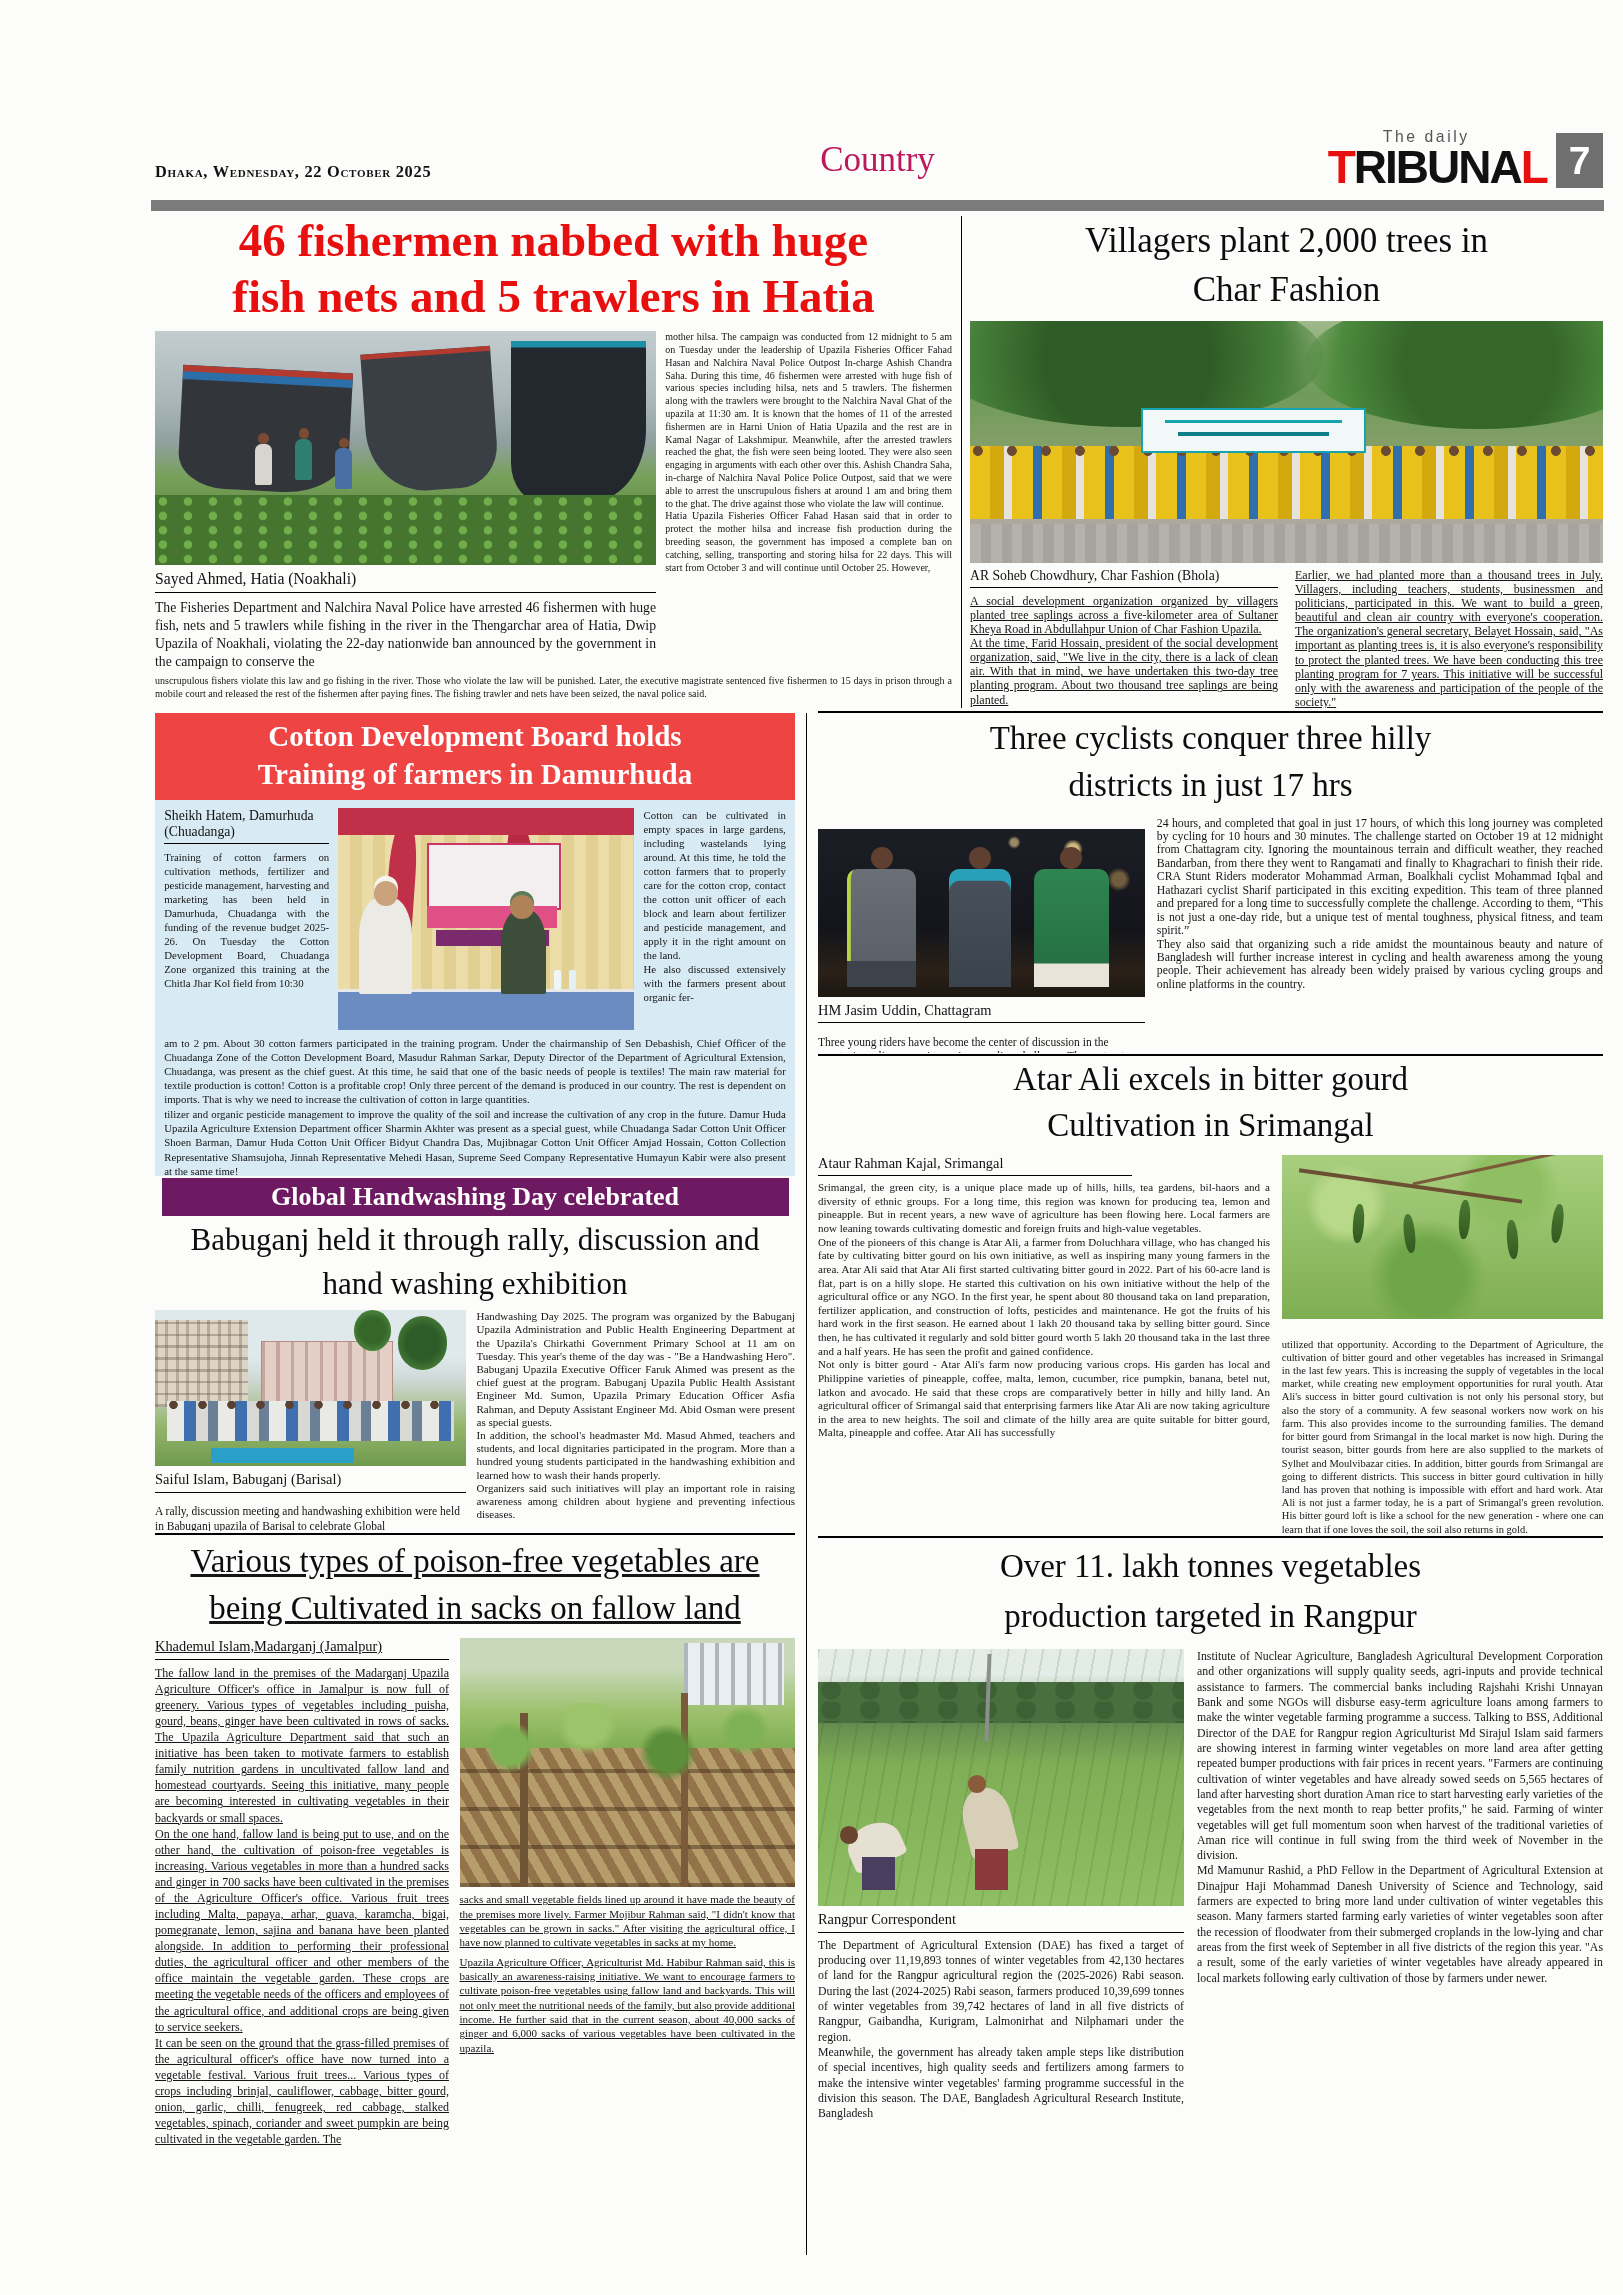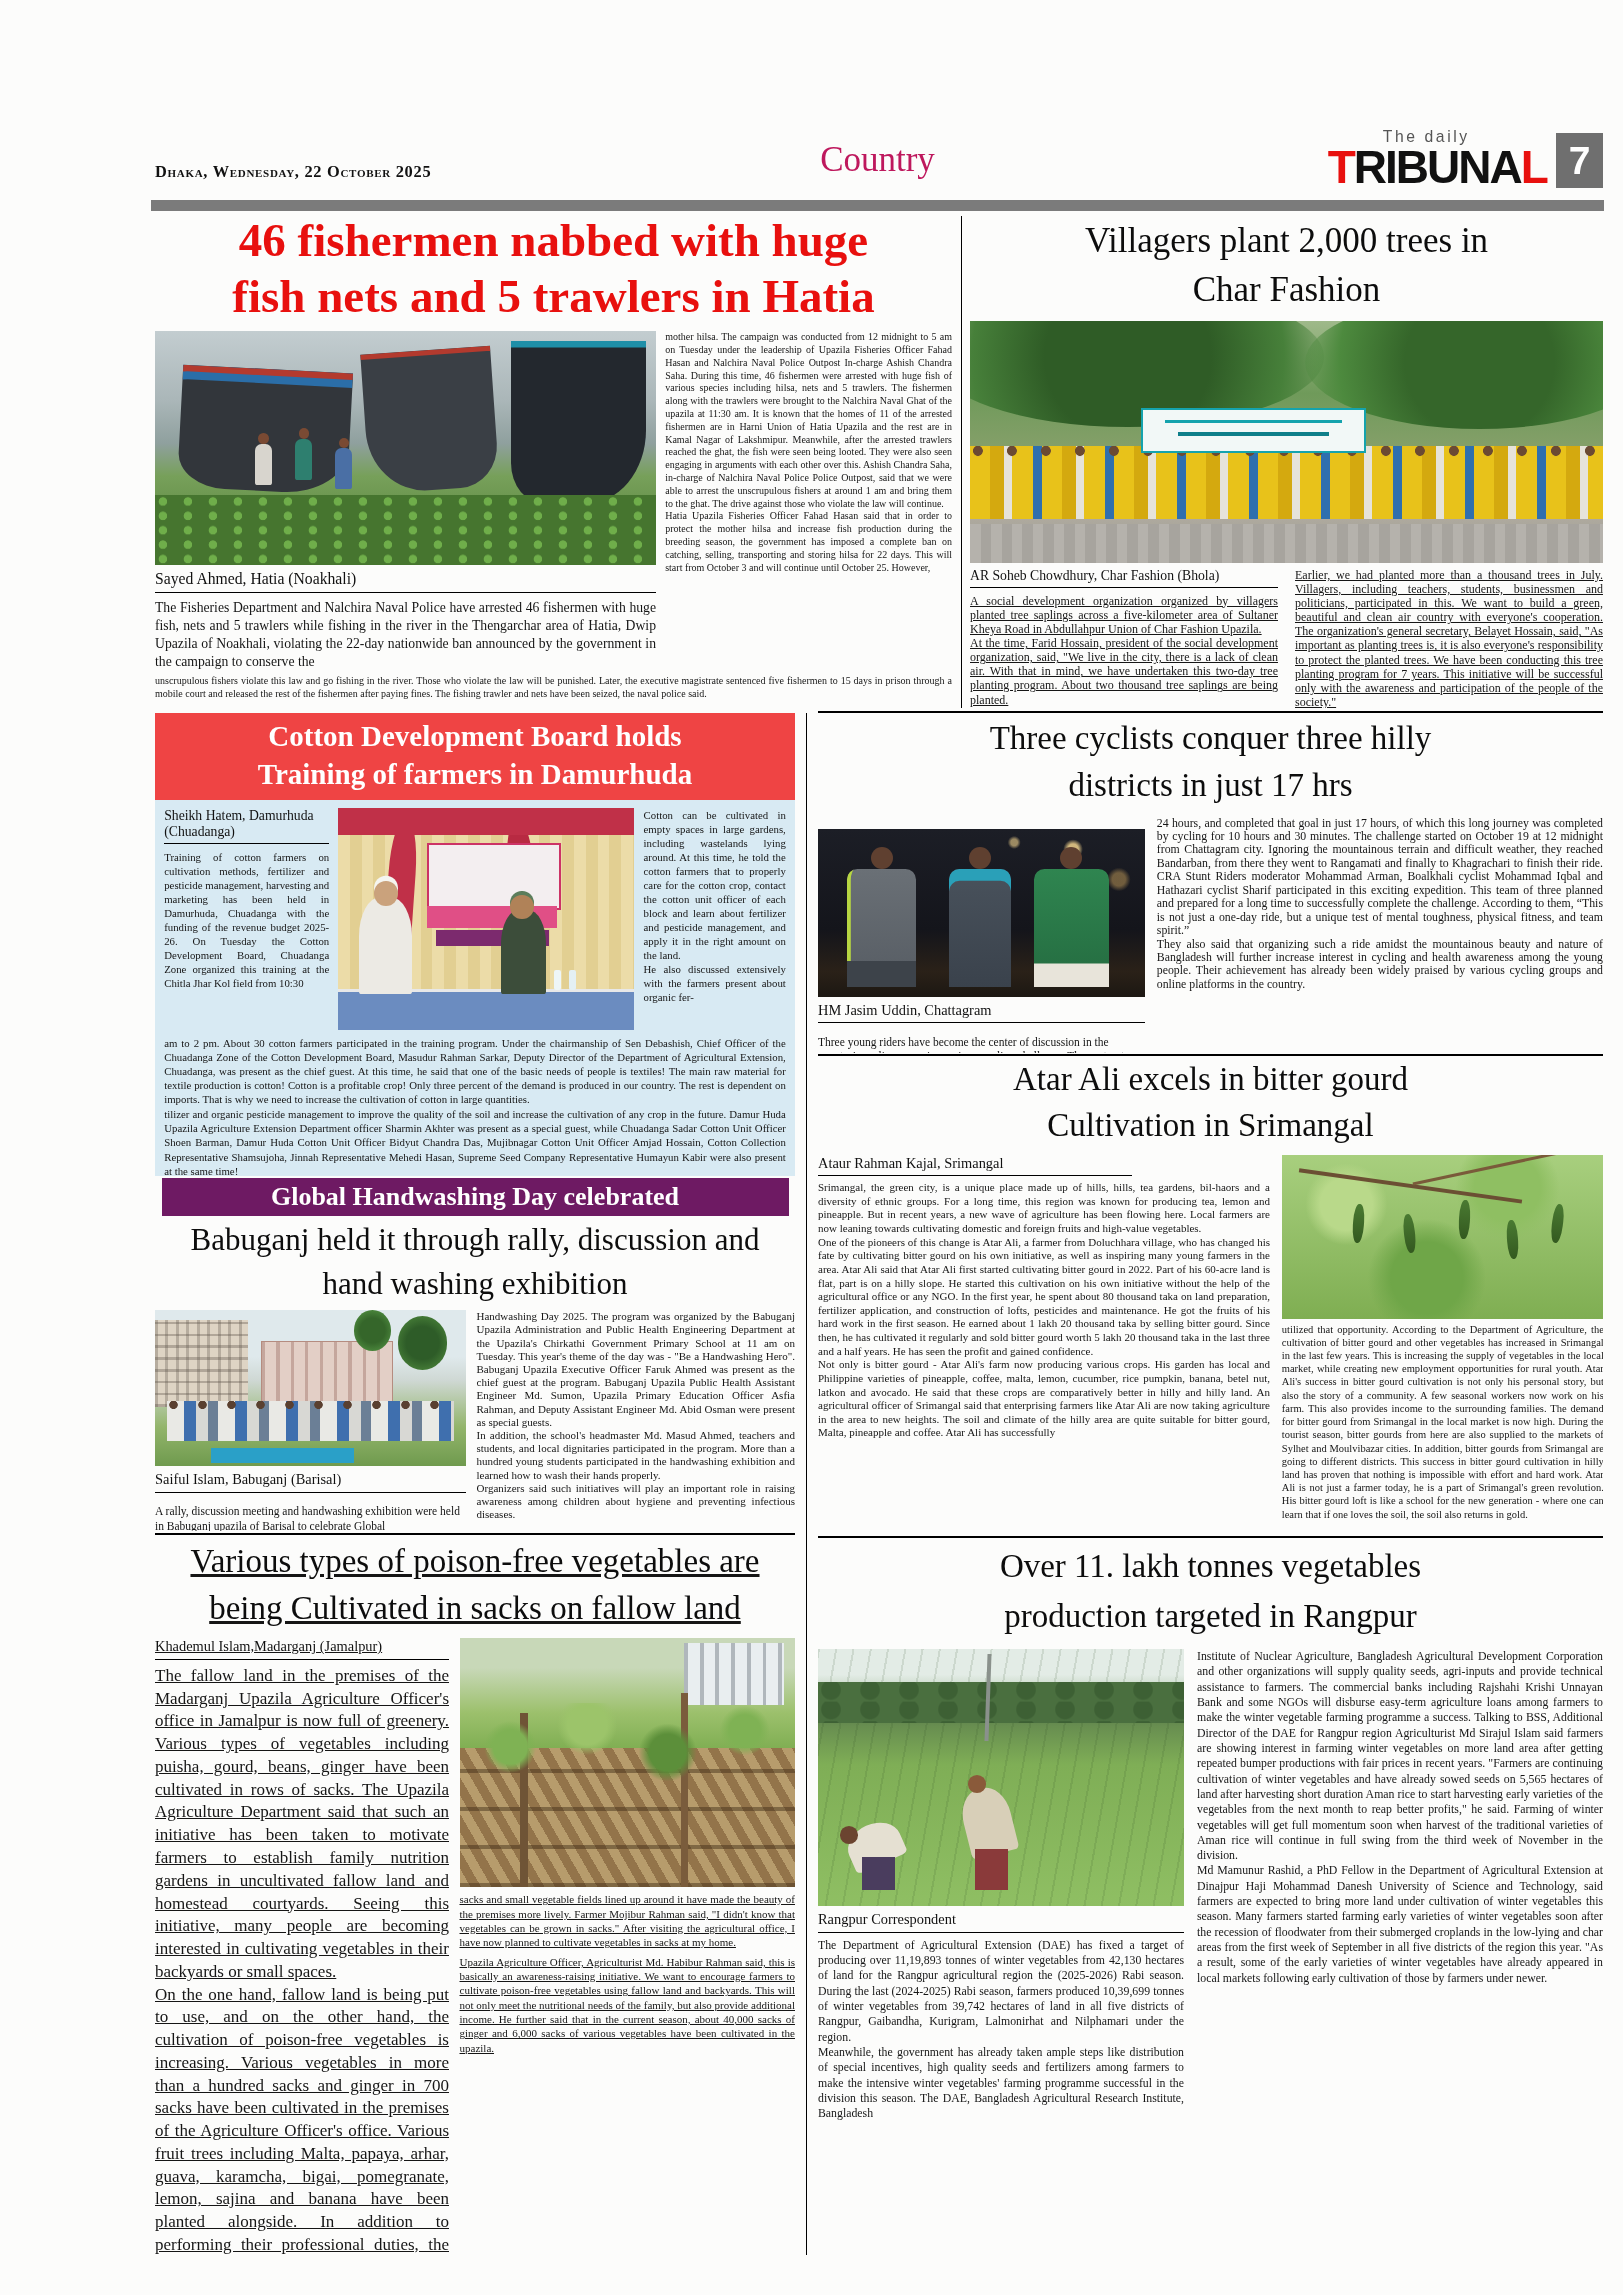--- a/index.html
+++ b/index.html
@@ -112,21 +112,21 @@
   .ph4 .c2{left:40%;width:19%;background:linear-gradient(180deg,#49525c,#3a424c);box-shadow:inset 0 11.8px 0 #2aa0b8;}
   .ph4 .c3{left:66%;width:23%;background:linear-gradient(180deg,#2f8550,#246b40);box-shadow:inset 0 -23.6px 0 #e8e4da;}
   
   .a5{left:818px;top:1057px;width:785px;height:478px;}
   .a5 .hl{font-size:33px;line-height:1.38;max-width:484px;margin:0 auto;}
   .a5 .row{margin-top:6.5px;gap:11.8px;}
   .a5 .colL{width:452px;flex:none;}
   .a5 .colR{flex:1;}
   .a5 .caption{font-size:14.4px;margin-top:0;}
   .a5 .colL p{font-size:11px;line-height:1.24;}
-  .a5 .colR p{font-size:10.5px;line-height:1.26;margin-top:4px;}
+  .a5 .colR p{font-size:10.5px;line-height:1.26;margin-top:19px;}
   .ph5{width:322px;height:164px;background:
       radial-gradient(circle at 20% 30%,#b9d98a 0 26px,transparent 41px),
       radial-gradient(circle at 70% 20%,#8fbf62 0 33px,transparent 52px),
       radial-gradient(circle at 45% 75%,#6fa648 0 36px,transparent 59px),
       linear-gradient(180deg,#a8cf7e,#7fae52);}
   .ph5 .br1{left:5%;top:18%;width:70%;height:3.9px;background:#6b4f33;transform:rotate(8deg);}
   .ph5 .br2{left:40%;top:6%;width:55%;height:3.3px;background:#7a5a3a;transform:rotate(-12deg);}
   .gourd{width:11px;height:39px;border-radius:45%;background:linear-gradient(#4a7a32,#33591f);}
   .ph5 .g1{left:22%;top:30%;transform:rotate(4deg);}
   .ph5 .g2{left:38%;top:36%;transform:rotate(-6deg);}
@@ -155,21 +155,21 @@
       background:radial-gradient(circle at 6.5px 3.9px,#5a4030 0 3.9px,transparent 4.6px) repeat-x 0 0/29px 9.2px,
       repeating-linear-gradient(90deg,#e9e9e5 0 17px,#3f6fae 17px 29px,#d8d8d4 29px 41px,#6b7f96 41px 51px);}
   .ph6 .ban{left:18%;bottom:2%;width:46%;height:10%;background:#2aa0c8;}
   
   .a7{left:155px;top:1538px;width:640px;height:720px;text-decoration:underline;}
   .a7 .hl{font-size:33px;line-height:1.42;max-width:631px;margin:0 auto;}
   .a7 .row{margin-top:6.5px;gap:10.5px;}
   .a7 .colL{width:294px;flex:none;}
   .a7 .colR{flex:1;}
   .a7 .caption{font-size:14.4px;margin-top:0;}
-  .a7 .colL p{font-size:17px;line-height:1.34;}
+  .a7 .colL p{font-size:12px;line-height:1.34;}
   .a7 .colR p{font-size:11px;line-height:1.3;margin-top:5.2px;}
   .ph7{width:335px;height:249px;background:linear-gradient(180deg,#c8d8b8 0 12%,#9cc06c 30%,#7fae52 45%,#b59a6a 60%,#8a6f45 100%);}
   .ph7 .bld{right:3%;top:2%;width:30%;height:25%;background:
       repeating-linear-gradient(90deg,rgba(90,100,110,.4) 0 3.9px,transparent 3.9px 15.7px),#e9eef0;}
   .ph7 .fence{left:0;bottom:0;width:100%;height:56%;background:
       repeating-linear-gradient(0deg,rgba(60,40,20,.45) 0 3.9px,transparent 3.9px 38px),
       repeating-linear-gradient(60deg,#b79c6c 0 9.2px,#93744a 9.2px 18.3px);}
   .ph7 .pole1{left:18%;bottom:0;width:7.9px;height:70%;background:#6f5436;}
   .ph7 .pole2{left:66%;bottom:0;width:7.9px;height:78%;background:#7a5c3c;}
   .ph7 .vine{left:0;top:26%;width:100%;height:44%;background:

